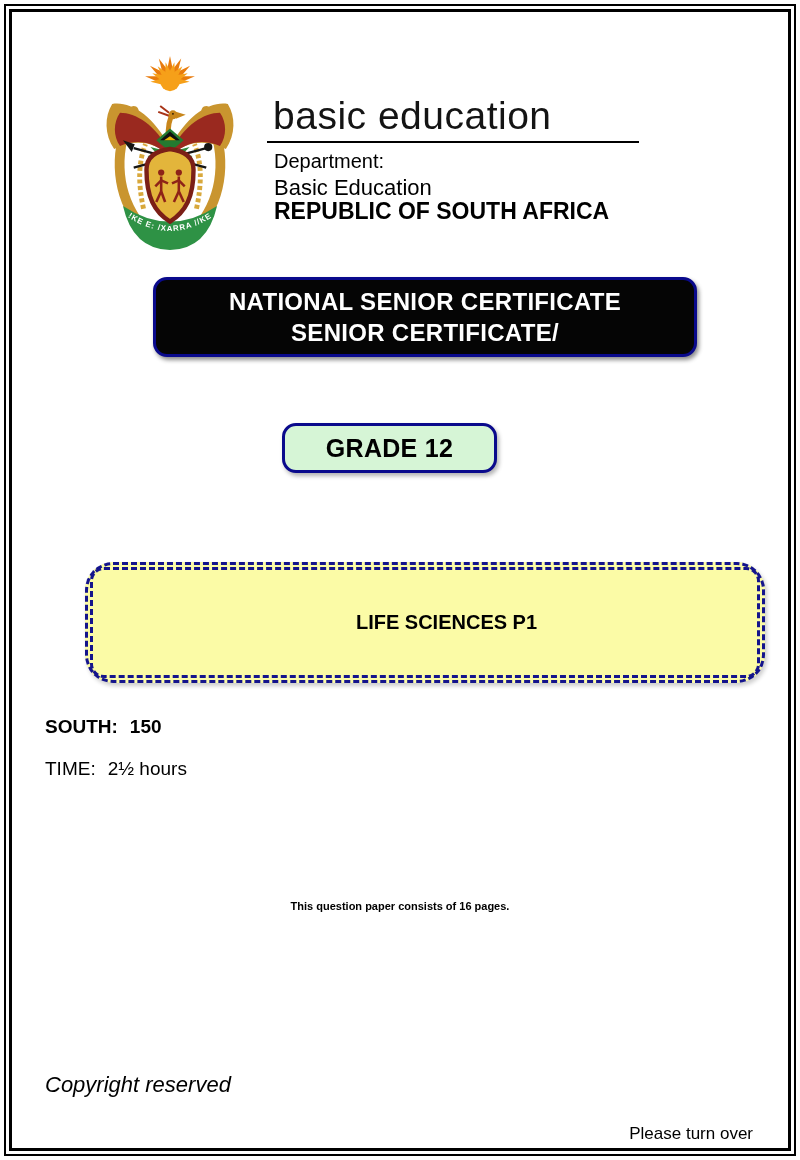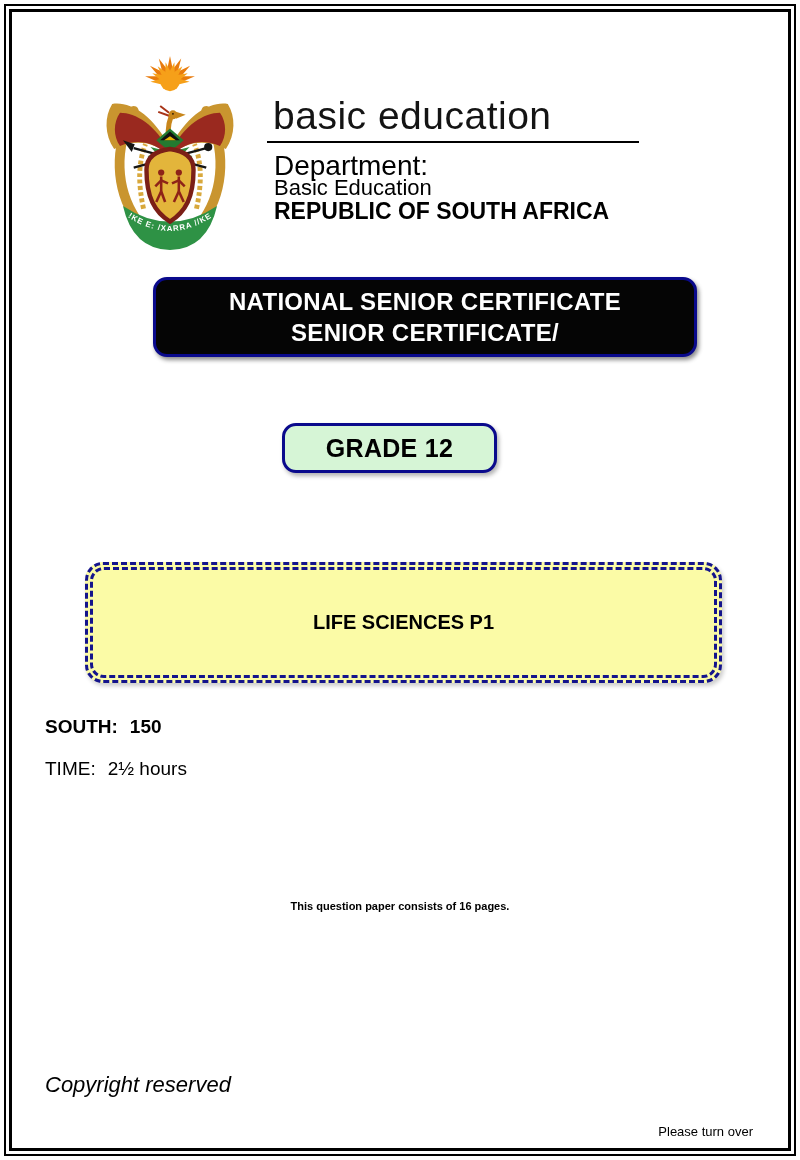--- a/index.html
+++ b/index.html
@@ -7,21 +7,21 @@
     width:800px;height:1160px;position:relative;background:#ffffff;
     font-family:"Liberation Sans", sans-serif;color:#000;overflow:hidden;
   }
   .frame-a{position:absolute;inset:4px;border:2px solid #000;pointer-events:none;}
   .frame-b{position:absolute;inset:9px;border:3px solid #000;pointer-events:none;}
 
   
   .logo{position:absolute;left:96px;top:54px;width:148px;height:196px;}
   .brand{position:absolute;left:273px;top:94px;font-size:39px;font-weight:400;letter-spacing:.5px;color:#141414;}
   .brand-rule{position:absolute;left:267px;top:141px;width:372px;height:2px;background:#000;}
-  .dept-label{position:absolute;left:274px;top:150px;font-size:28px;}
+  .dept-label{position:absolute;left:274px;top:150px;font-size:20px;}
   .dept-name{position:absolute;left:274px;top:175px;font-size:22px;}
   .country{position:absolute;left:274px;top:198px;font-size:23px;font-weight:bold;}
 
   
   .cert-banner{
     position:absolute;left:153px;top:277px;width:538px;height:74px;
     background:#050505;border:3px solid #0A0A8C;border-radius:14px;
     box-shadow:2px 3px 4px rgba(0,0,0,.45);
     display:flex;flex-direction:column;align-items:center;justify-content:center;
     color:#fff;font-weight:bold;font-size:24px;line-height:31px;letter-spacing:.3px;text-align:center;
@@ -33,39 +33,39 @@
     background:#D6F5D6;border:3px solid #0A0A8C;border-radius:14px;
     box-shadow:2px 3px 4px rgba(0,0,0,.3);
     display:flex;align-items:center;justify-content:center;
     font-weight:bold;font-size:25px;letter-spacing:.3px;
   }
 
   
   .subject-box{
     position:absolute;left:85px;top:562px;width:631px;height:115px;
     background:#FBFBA6;background-clip:border-box;
-    border:3px dashed #14148C;border-radius:18px;
+    border:3px dashed #14148C;border-radius:28px;
     box-shadow:2px 3px 4px rgba(0,0,0,.2);
     display:flex;flex-direction:column;align-items:center;justify-content:center;gap:28px;
-    font-weight:bold;font-size:20px;text-align:center;
+    font-weight:bold;font-size:20px;text-align:center;padding-left:43px;
   }
   .subject-box::before{
     content:"";position:absolute;inset:2px;border:3px dashed #14148C;border-radius:14px;pointer-events:none;
   }
 
   
   .marks-row{position:absolute;left:45px;top:716px;font-size:19px;font-weight:bold;}
   .time-row{position:absolute;left:45px;top:758px;font-size:19px;font-weight:normal;}
   .detail-value{margin-left:12px;}
 
   .pages-note{position:absolute;left:0;right:0;top:900px;text-align:center;font-size:11px;font-weight:bold;}
 
   
   .footer-left{position:absolute;left:45px;top:1072px;font-size:22px;font-style:italic;}
-  .footer-right{position:absolute;right:47px;top:1124px;font-size:13px;}
+  .footer-right{position:absolute;right:47px;top:1124px;font-size:17px;}
 </style>
 </head>
 <body>
 
 <div class="frame-a"></div>
 <div class="frame-b"></div>
 
 <svg class="logo" viewBox="0 0 150 200" xmlns="http://www.w3.org/2000/svg">
 
   <g>

